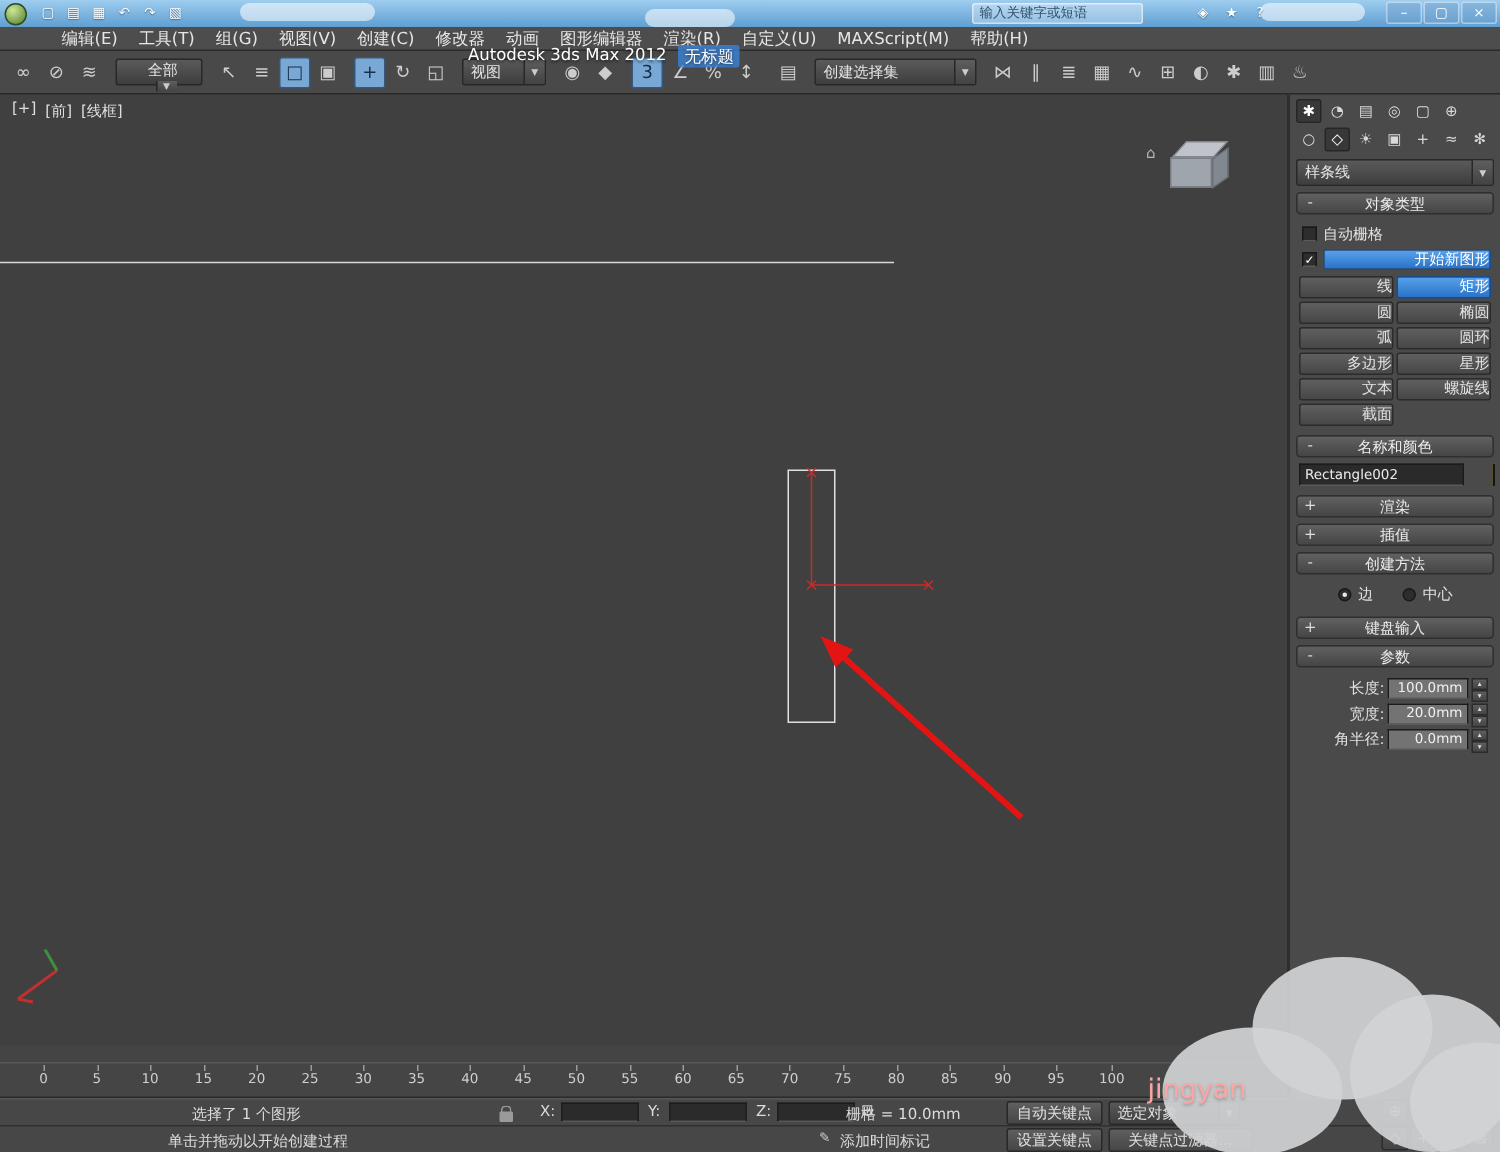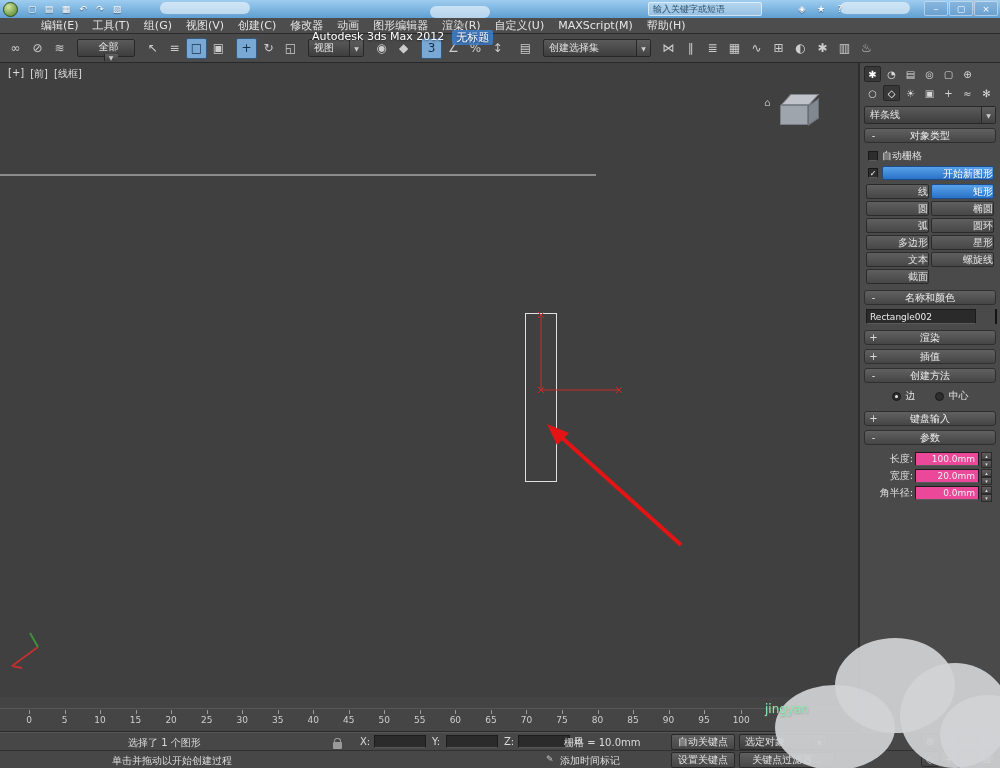--- a/index.html
+++ b/index.html
@@ -114,21 +114,21 @@
     border-bottom-color:#5a5a5a;color:#ececec;font-size:9px;padding:0 3px;}
   .swatch{width:15px;height:15px;border:1px solid #141414;}
   .radio-row{display:flex;align-items:center;gap:5px;font-size:10px;color:#e2e2e2;
     justify-content:center;padding:2px 0;}
   .radio{width:9px;height:9px;border-radius:50%;background:#2d2d2d;border:1px solid #191919;
     position:relative;flex:0 0 9px;}
   .radio.sel::after{content:"";position:absolute;left:2px;top:2px;width:3px;height:3px;
     border-radius:50%;background:#e8e8e8;}
   .prow{display:flex;align-items:center;justify-content:flex-end;gap:2px;margin:3px 2px;}
   .plabel{font-size:10px;color:#e0e0e0;}
-  .pfield{width:64px;height:14px;background:#ec4899;border:1px solid #1b1b1b;
+  .pfield{width:54px;height:14px;background:#737373;border:1px solid #1b1b1b;
     border-bottom-color:#5a5a5a;color:#efefef;font-size:9px;display:flex;align-items:center;
     justify-content:flex-end;padding:0 3px;text-align:center;}
   .spin{display:flex;flex-direction:column;width:11px;height:14px;}
   .spin i{flex:1;font-style:normal;background:linear-gradient(#5e5e5e,#454545);
     border:1px solid #2b2b2b;display:flex;align-items:center;justify-content:center;}
   .spin i.up::before{content:"▴";font-size:5px;color:#ddd;}
   .spin i.dn::before{content:"▾";font-size:5px;color:#ddd;}
 
   
   .statusbar{position:absolute;left:0;top:732px;width:1000px;height:36px;background:#474747;z-index:25;}
@@ -156,21 +156,21 @@
   .absmode-icon::before{content:"⊞";font-size:10px;color:#c9c9c9;}
   .navcluster{position:absolute;right:1px;top:1px;width:78px;height:34px;z-index:45;}
   .nav-row{display:flex;gap:1px;height:17px;}
   .navicon{width:18px;height:16px;display:flex;align-items:center;justify-content:center;
     font-size:10px;color:#cfcfcf;background:linear-gradient(#555,#434343);
     border:1px solid #2c2c2c;border-radius:2px;}
 
   
   .cloud{position:absolute;left:740px;top:630px;width:260px;height:138px;z-index:35;pointer-events:none;}
   .blob{position:absolute;border-radius:50%;background:rgba(208,210,213,.92);}
-  .cloud-text{position:absolute;left:25px;top:72px;color:#86efac;font-size:12px;
+  .cloud-text{position:absolute;left:25px;top:86px;color:#fca5a5;font-size:18px;
     text-shadow:0 1px 2px rgba(120,120,120,.6);}
 </style>
 </head>
 <body>
 
 <div id="root">
 
   <div class="titlebar">
     <span class="clouddeco" style="left:160px;width:90px;"></span>
     <span class="clouddeco" style="left:430px;width:60px;top:6px;"></span>

